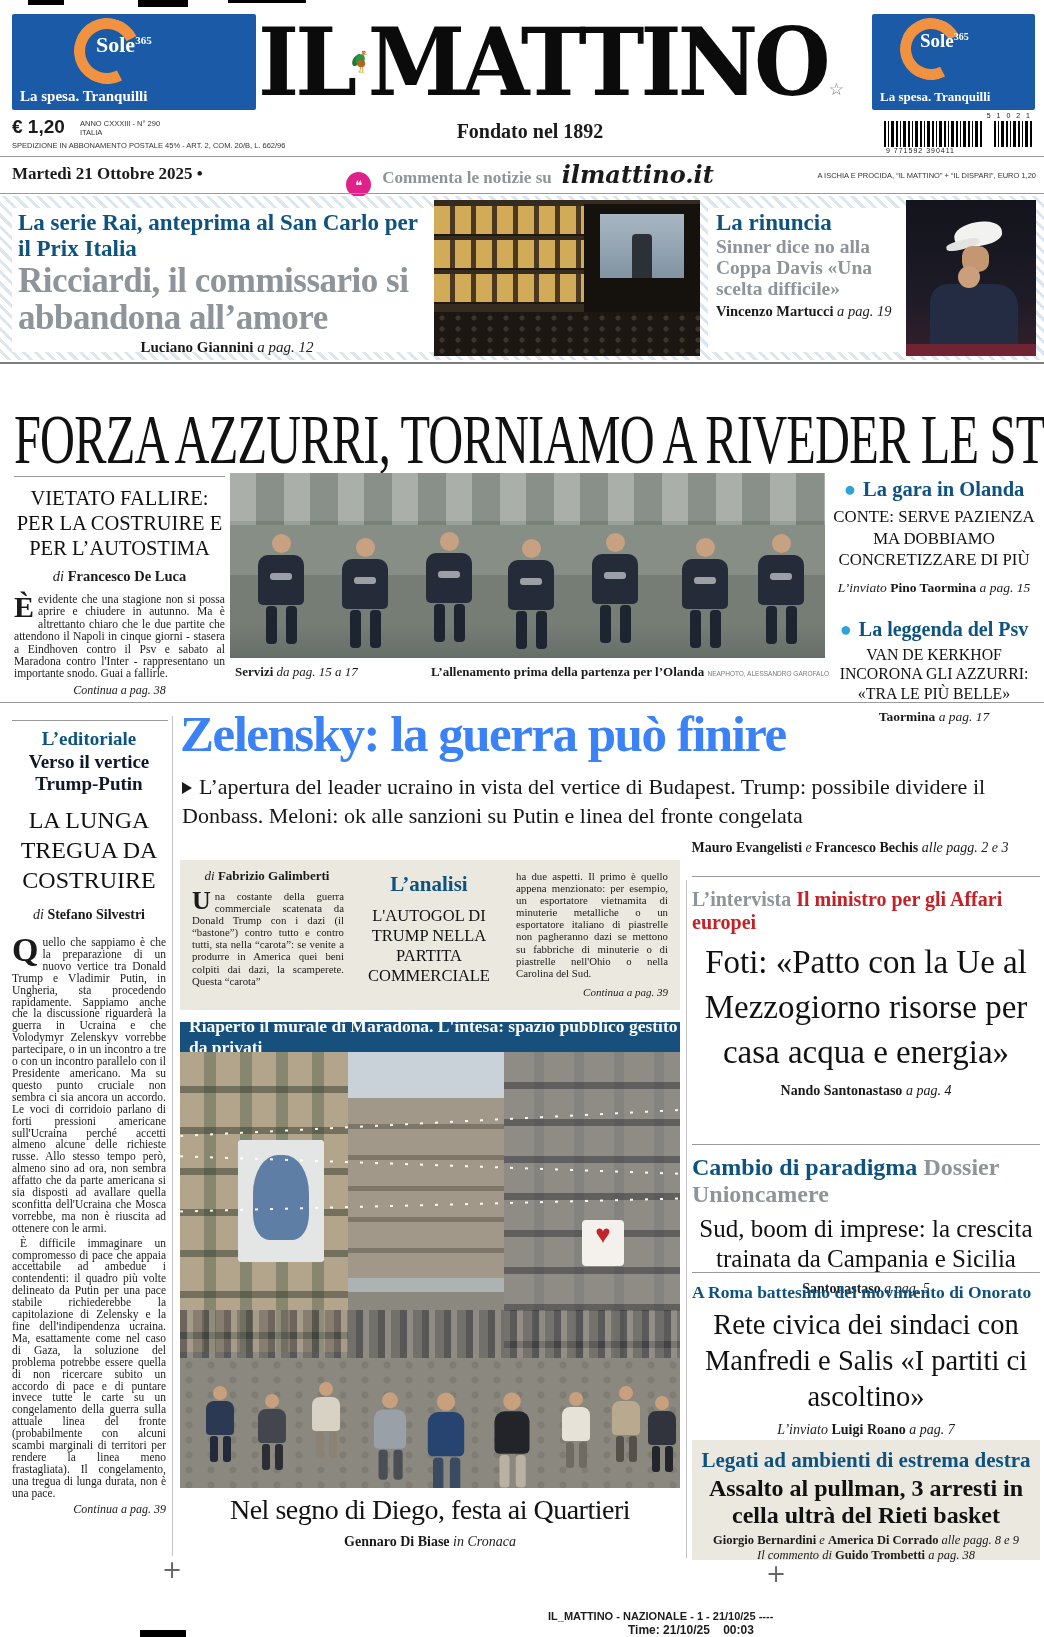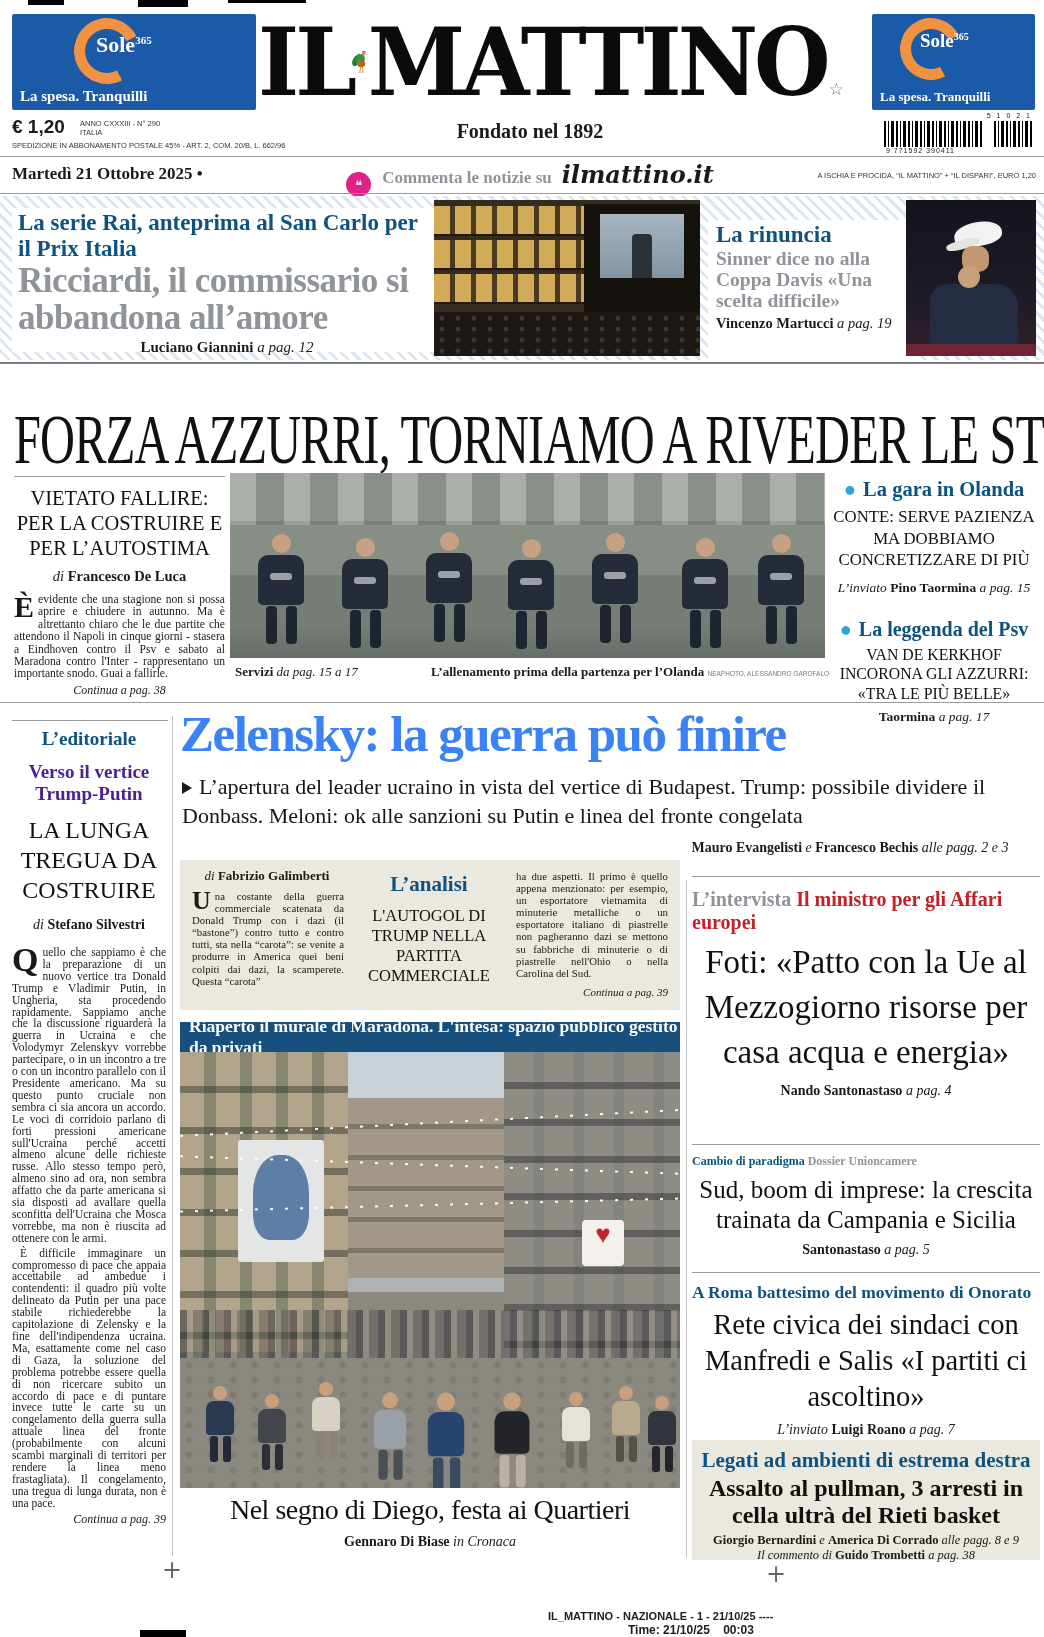--- a/index.html
+++ b/index.html
@@ -188,21 +188,21 @@
     <div class="abs photo" id="ph-teatro" style="left:434px;top:4px;width:266px;height:156px">
       <div class="tier" style="top:6px"></div>
       <div class="tier" style="top:40px"></div>
       <div class="tier" style="top:74px"></div>
       <div class="stage" style="left:150px;top:4px;width:116px;height:108px"></div>
       <div class="screen" style="left:166px;top:14px;width:84px;height:64px"></div>
       <div class="speaker" style="left:198px;top:34px;width:20px;height:44px"></div>
       <div class="audience"></div>
     </div>
 
-    <div class="abs panel" style="left:708px;top:24px;width:192px;height:140px;padding:2px 8px">
+    <div class="abs panel" style="left:708px;top:12px;width:192px;height:140px;padding:2px 8px">
       <div class="b blue" style="font-size:23px">La rinuncia</div>
       <div class="b" style="font-size:19.5px;line-height:21px;color:#8f949a">Sinner dice no alla Coppa Davis «Una scelta difficile»</div>
       <div style="font-size:14.5px;margin-top:4px">
         <span class="by-name">Vincenzo Martucci</span>
         <span class="by-suffix">a pag. 19</span>
       </div>
     </div>
 
     <div class="abs photo" id="ph-sinner" style="left:906px;top:4px;width:130px;height:156px">
       <div class="torso-s" style="left:24px;top:84px;width:88px;height:72px"></div>
@@ -320,21 +320,21 @@
       <span class="by-suffix">a pag. 17</span>
     </div>
   </div>
 
   <div class="abs hr" style="left:0;top:702px;width:1044px;height:1px"></div>
 
   <div class="abs hr" style="left:12px;top:720px;width:156px;height:1px"></div>
   <div class="abs vline" style="left:172px;top:716px;width:1px;height:840px"></div>
   <div class="abs" style="left:12px;top:728px;width:154px">
     <div class="ctr b blue" style="font-size:19px">L’editoriale</div>
-    <div class="ctr b" style="font-size:19px;line-height:22px;color:#4c1d95;margin-top:11px">Verso il vertice Trump-Putin</div>
+    <div class="ctr b" style="font-size:19px;line-height:22px;color:#0f172a;margin-top:1px">Verso il vertice Trump-Putin</div>
     <div class="ctr" style="font-size:24px;line-height:30px;margin-top:10px;color:#111">LA LUNGA TREGUA DA COSTRUIRE</div>
     <div class="ctr" style="font-size:14px;margin-top:12px">
       <span class="by-prefix">di</span>
       <span class="by-name">Stefano Silvestri</span>
     </div>
     <div class="jst" style="font-size:11.5px;line-height:11.9px;margin-top:14px">
       <span class="dropcap" style="font-size:34px;line-height:26px">Q</span><span>uello che sappiamo è che la preparazione di un nuovo vertice tra Donald Trump e Vladimir Putin, in Ungheria, sta procedendo rapidamente. Sappiamo anche che la discussione riguarderà la guerra in Ucraina e che Volodymyr Zelenskyv vorrebbe partecipare, o in un incontro a tre o con un incontro parallelo con il Presidente americano. Ma su questo punto cruciale non sembra ci sia ancora un accordo. Le voci di corridoio parlano di forti pressioni americane sull'Ucraina perché accetti almeno alcune delle richieste russe. Allo stesso tempo però, almeno sino ad ora, non sembra affatto che da parte americana si sia disposti ad avallare quella sconfitta dell'Ucraina che Mosca vorrebbe, ma non è riuscita ad ottenere con le armi.</span>
     </div>
     <div class="jst" style="font-size:11.5px;line-height:11.9px;margin-top:3px;text-indent:8px">È difficile immaginare un compromesso di pace che appaia accettabile ad ambedue i contendenti: il quadro più volte delineato da Putin per una pace stabile richiederebbe la capitolazione di Zelensky e la fine dell'indipendenza ucraina. Ma, esattamente come nel caso di Gaza, la soluzione del problema potrebbe essere quella di non ricercare subito un accordo di pace e di puntare invece tutte le carte su un congelamento della guerra sulla attuale linea del fronte (probabilmente con alcuni scambi marginali di territori per rendere la linea meno frastagliata). Il congelamento, una tregua di lunga durata, non è una pace.</div>
     <div class="i" style="font-size:12px;text-align:right;margin-top:2px">Continua a pag. 39</div>
@@ -472,21 +472,21 @@
     </div>
     <div class="ctr" style="font-size:33px;line-height:45px;margin-top:6px;color:#111">Foti: «Patto con la Ue al Mezzogiorno risorse per casa acqua e energia»</div>
     <div class="ctr" style="font-size:14px;margin-top:8px">
       <span class="by-name">Nando Santonastaso</span>
       <span class="by-suffix">a pag. 4</span>
     </div>
   </div>
 
   <div class="abs hr" style="left:692px;top:1144px;width:348px;height:1px"></div>
   <div class="abs" style="left:692px;top:1154px;width:348px">
-    <div class="b" style="font-size:12px">
+    <div class="b" style="font-size:24px">
       <span class="blue">Cambio di paradigma</span>
       <span class="gray">Dossier Unioncamere</span>
     </div>
     <div class="ctr" style="font-size:25px;line-height:30px;margin-top:6px;color:#111">Sud, boom di imprese: la crescita trainata da Campania e Sicilia</div>
     <div class="ctr" style="font-size:14px;margin-top:7px">
       <span class="by-name">Santonastaso</span>
       <span class="by-suffix">a pag. 5</span>
     </div>
   </div>
 

